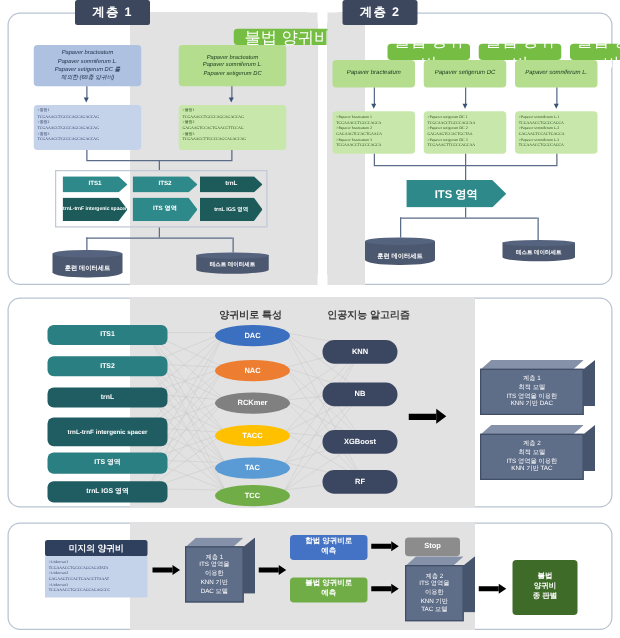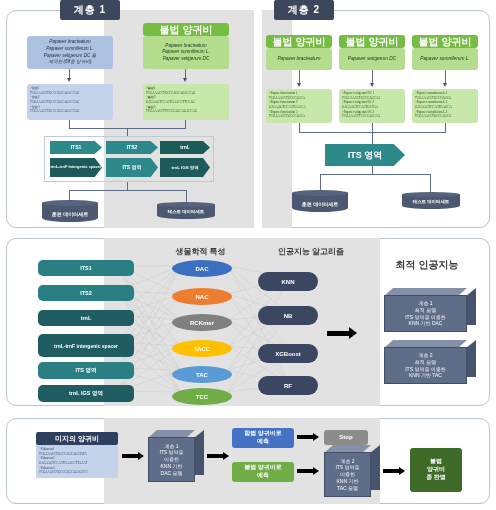--- a/index.html
+++ b/index.html
@@ -11,22 +11,22 @@
     border-radius:10px; }
   .shade { position:absolute; background:#e2e2e2; pointer-events:none; }
 
   .tier-tag { position:absolute; background:#3c465c; color:#fff;
     font-size:10px; font-weight:bold; text-align:center;
     padding:3px 0; letter-spacing:1px; border-radius:2px; z-index:5;}
 
   .sbox { position:absolute; border-radius:3px; text-align:center;
     display:flex; align-items:center; justify-content:center; }
   .hdr-blue { background:#4472a8; color:#fff; font-size:7.5px; font-weight:bold; }
-  .hdr-green { background:#7ac043; color:#fff; font-size:10px; font-weight:bold;
-    background:#76bd43; }
+  .hdr-green { background:#7ac043; color:#fff; font-size:13px; font-weight:normal;
+    background:#76bd43;margin-left:44px; }
   .body-blue { background:#aec1e0; color:#1b2a44; font-size:4.6px;
     font-style:italic; line-height:1.45; flex-direction:column; }
   .body-green { background:#b4de8e; color:#16351a; font-size:4.6px;
     font-style:italic; line-height:1.45; flex-direction:column; }
   .seq-blue { background:#c5d3ea; color:#2a3d66; font-size:3.1px;
     line-height:1.5; text-align:left; align-items:flex-start;
     justify-content:flex-start; padding:2px 3px; flex-direction:column;
     overflow:hidden; font-family:"Liberation Serif", serif; }
   .seq-green { background:#c8e7aa; color:#254d1f; font-size:3.1px;
     line-height:1.5; text-align:left; align-items:flex-start;
@@ -245,24 +245,23 @@
   </div>
   <div class="cyl" style="left:402px; top:192px; width:58px; height:18px;">
     <div class="body"></div>
     <div class="top"></div>
     <div class="lbl" style="font-size:4.4px;top:40%;">테스트 데이터세트</div>
   </div>
 
   <div class="panel" style="left:6px; top:238px; width:484px; height:168px;"></div>
   <div class="shade" style="left:104px; top:238px; width:276px; height:168px;"></div>
 
-  <div class="col-title" style="left:148px; top:246px; width:105px;">생물학적 특성</div>
-  <div class="col-title" style="left:256px; top:246px; width:110px;">인공지능 알고리즘</div>
+  <div class="col-title" style="left:148px; top:246px; width:105px;">양귀비로 특성</div>
+  <div class="col-title" style="left:240px; top:246px; width:110px;">인공지능 알고리즘</div>
   <div class="col-title" style="left:372px; top:258px; width:110px; font-size:10px; line-height:1.3;">
-    <div>최적 인공지능</div>
   </div>
 
   <svg class="mesh" style="left:118px; top:258px; width:200px; height:140px;">
     <g stroke="#c8c8c8" stroke-width="0.4" fill="none">
       <path d="M0,8 L62,8 M0,8 L62,36 M0,8 L62,62 M0,8 L62,88 M0,8 L62,112 M0,8 L62,134"></path>
       <path d="M0,33 L62,8 M0,33 L62,36 M0,33 L62,62 M0,33 L62,88 M0,33 L62,112 M0,33 L62,134"></path>
       <path d="M0,57 L62,8 M0,57 L62,36 M0,57 L62,62 M0,57 L62,88 M0,57 L62,112 M0,57 L62,134"></path>
       <path d="M0,84 L62,8 M0,84 L62,36 M0,84 L62,62 M0,84 L62,88 M0,84 L62,112 M0,84 L62,134"></path>
       <path d="M0,110 L62,8 M0,110 L62,36 M0,110 L62,62 M0,110 L62,88 M0,110 L62,112 M0,110 L62,134"></path>
       <path d="M0,133 L62,8 M0,133 L62,36 M0,133 L62,62 M0,133 L62,88 M0,133 L62,112 M0,133 L62,134"></path>

